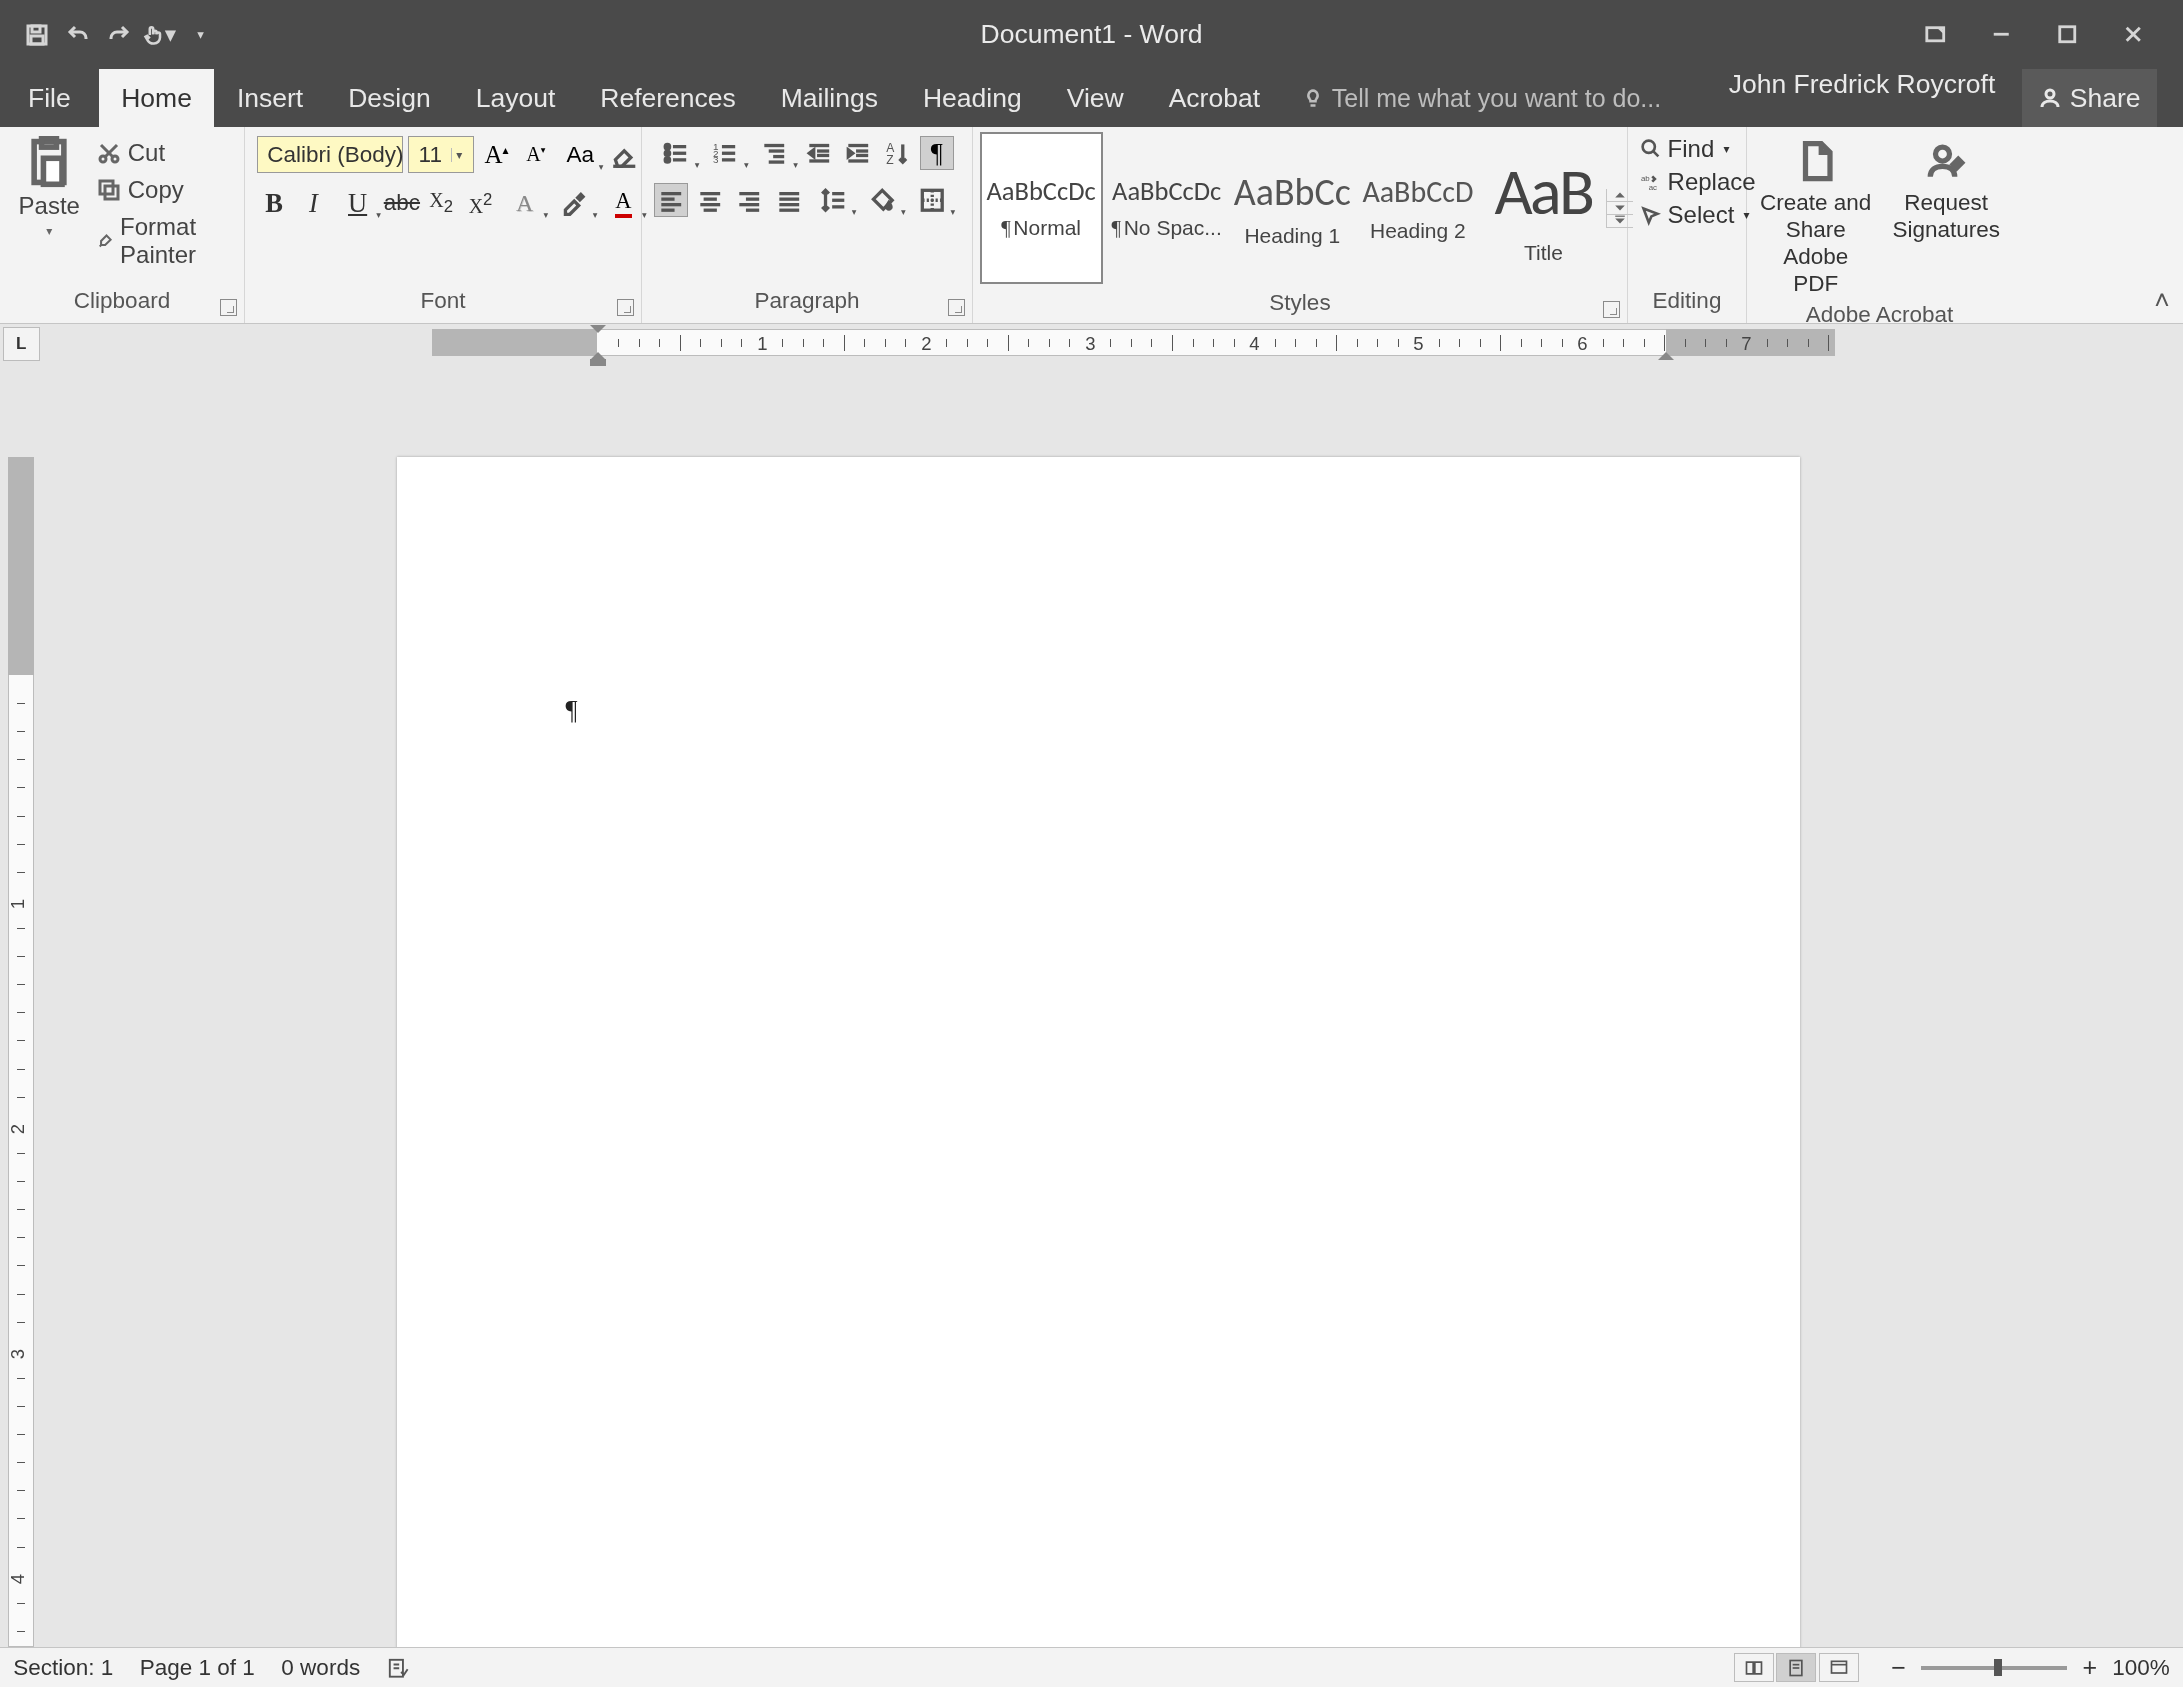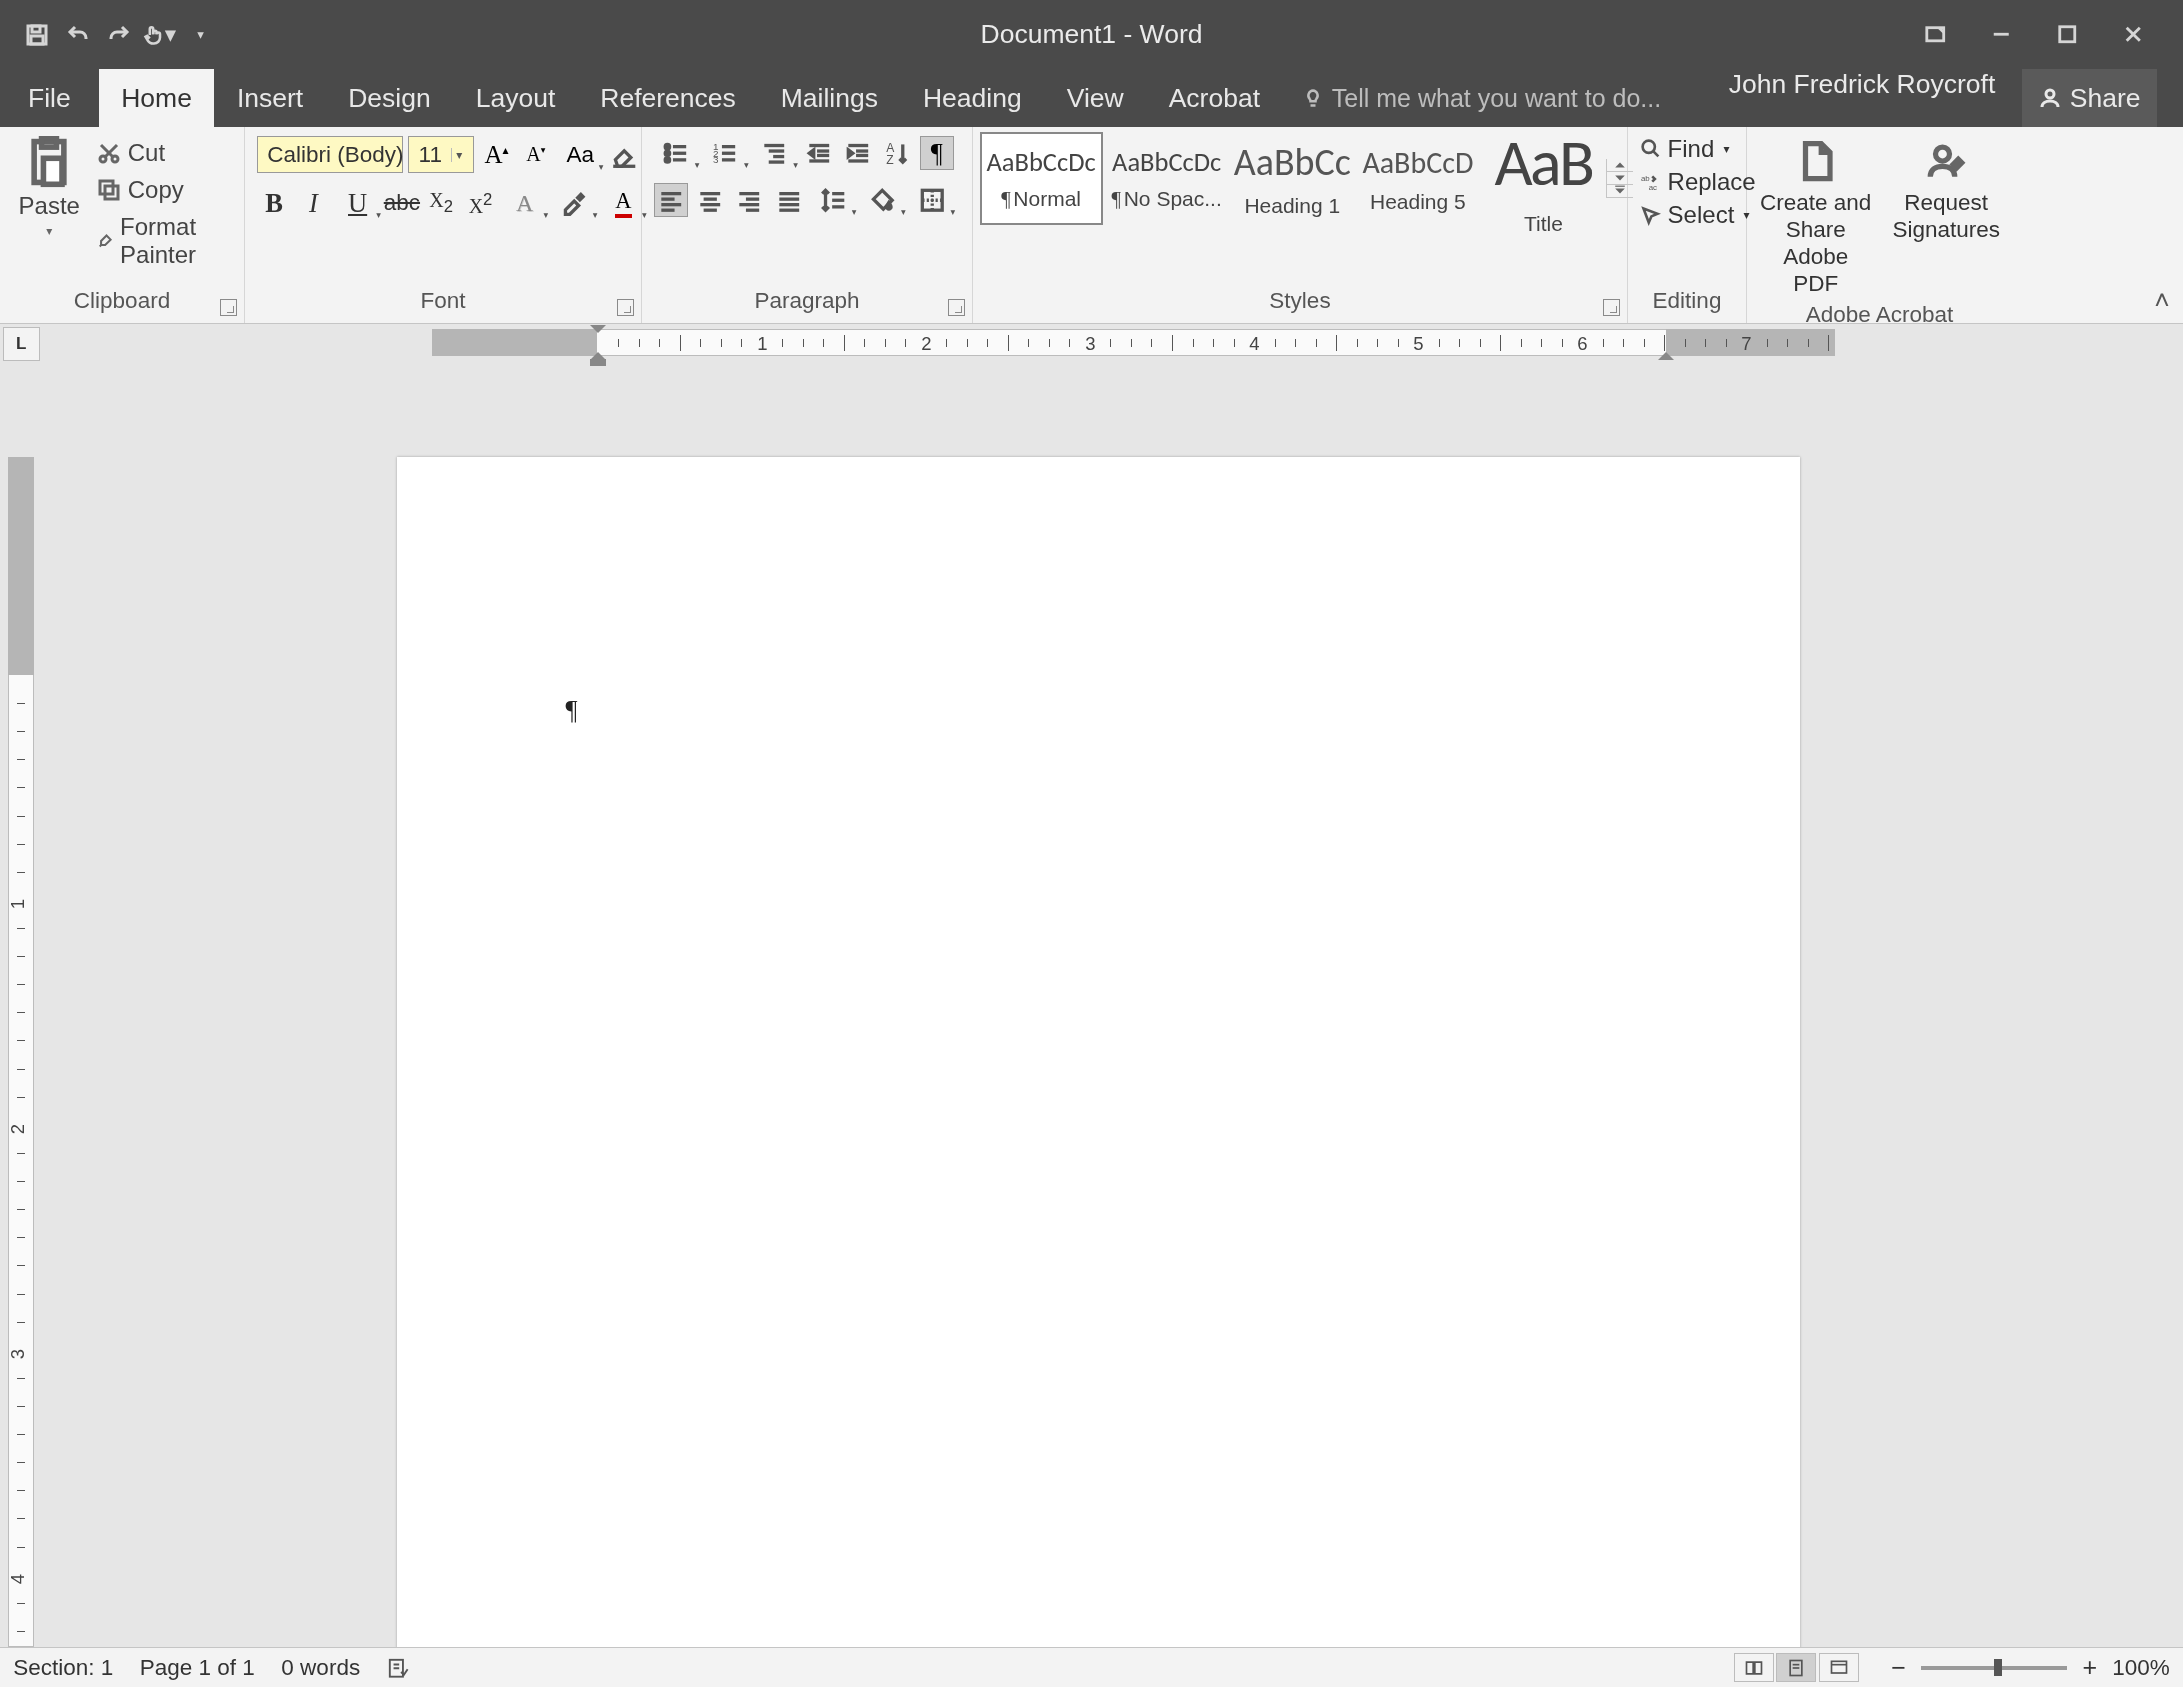--- a/index.html
+++ b/index.html
@@ -61,21 +61,21 @@
 .under-txt { font-family: "Times New Roman", serif; font-size: 26.5px; text-decoration: underline; color: #333; }
 .strike-txt { font-size: 22.5px; text-decoration: line-through; color: #333; }
 .sub-txt, .sup-txt { font-size: 20px; color: #333; font-family: "Times New Roman", serif; }
 
 
 .para-body { display: flex; flex-direction: column; gap: 13.2px; }
 .pill-active { background: #d0d0d0; border: 0.7px solid #999; }
 
 
 .styles-body { display: flex; align-items: center; }
-.style-card { width: 123px; height: 93px; border: 1.3px solid transparent; display: flex; flex-direction: column; align-items: center; justify-content: center; gap: 9px; margin: 0 1.3px; }
+.style-card { width: 123px; height: 152px; border: 1.3px solid transparent; display: flex; flex-direction: column; align-items: center; justify-content: center; gap: 9px; margin: 0 1.3px; }
 .style-card.selected { border: 2px solid #888; background: #fff; }
 .style-card .sample { font-family: Calibri, sans-serif; color: #444; }
 .style-card .sample.big { font-size: 38px; color: #555; }
 .style-card .sample.huge { font-size: 66px; color: #444; letter-spacing: -2.6px; }
 .style-card .style-name { font-size: 21px; color: #444; }
 .style-card .style-name .para-mark { font-family: "Times New Roman"; margin-right: 2.6px; }
 .gallery-scroll { width: 26.5px; display: flex; flex-direction: column; border-left: 1.3px solid #c5c5c5; }
 .gallery-scroll div { flex: 1; display: flex; align-items: center; justify-content: center; border-bottom: 0.7px solid #c5c5c5; }
 .gallery-scroll svg { width: 12px; height: 12px; fill: #666; }
 
@@ -466,21 +466,21 @@
         <div class="style-card">
             <span class="sample" style="font-size:26.5px;">AaBbCcDc</span>
             <span class="style-name"><span class="para-mark">¶</span><span>No Spac...</span></span>
           </div>
         <div class="style-card">
             <span class="sample big">AaBbCc</span>
             <span class="style-name">Heading 1</span>
           </div>
         <div class="style-card">
             <span class="sample big" style="font-size:30px;">AaBbCcD</span>
-            <span class="style-name">Heading 5</span>
+            <span class="style-name">Heading 2</span>
           </div>
         <div class="style-card">
             <span class="sample huge">AaB</span>
             <span class="style-name">Title</span>
           </div>
         <div class="gallery-scroll">
           <div>
               <svg viewBox="0 0 10 10">
                 <path d="M1 7l4-4 4 4z"></path>
               </svg>

